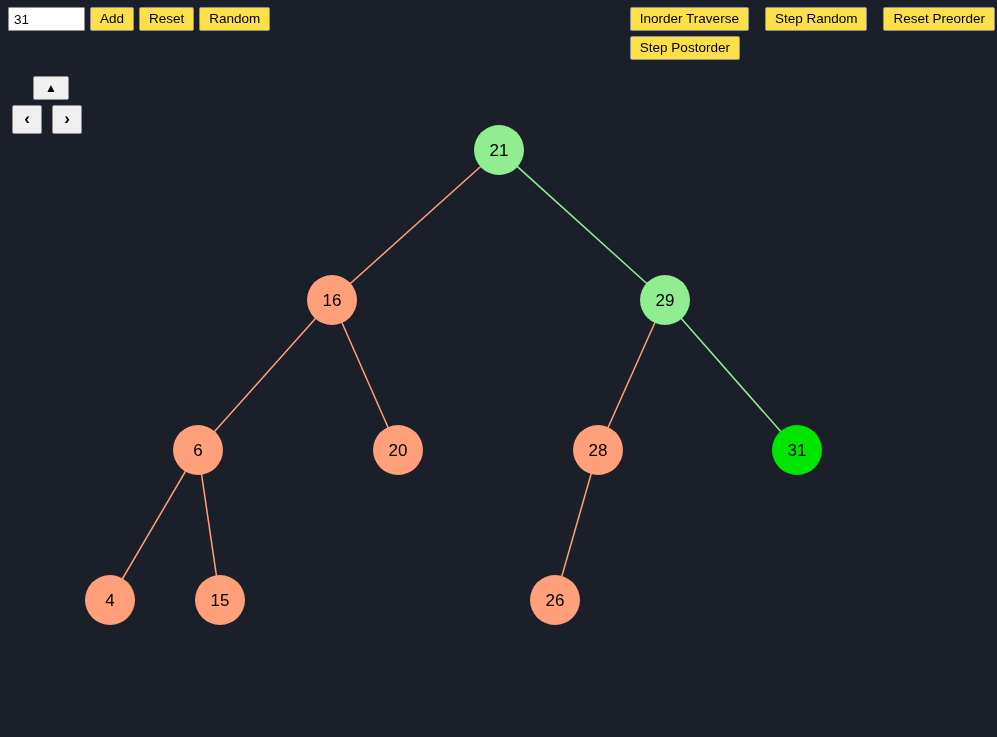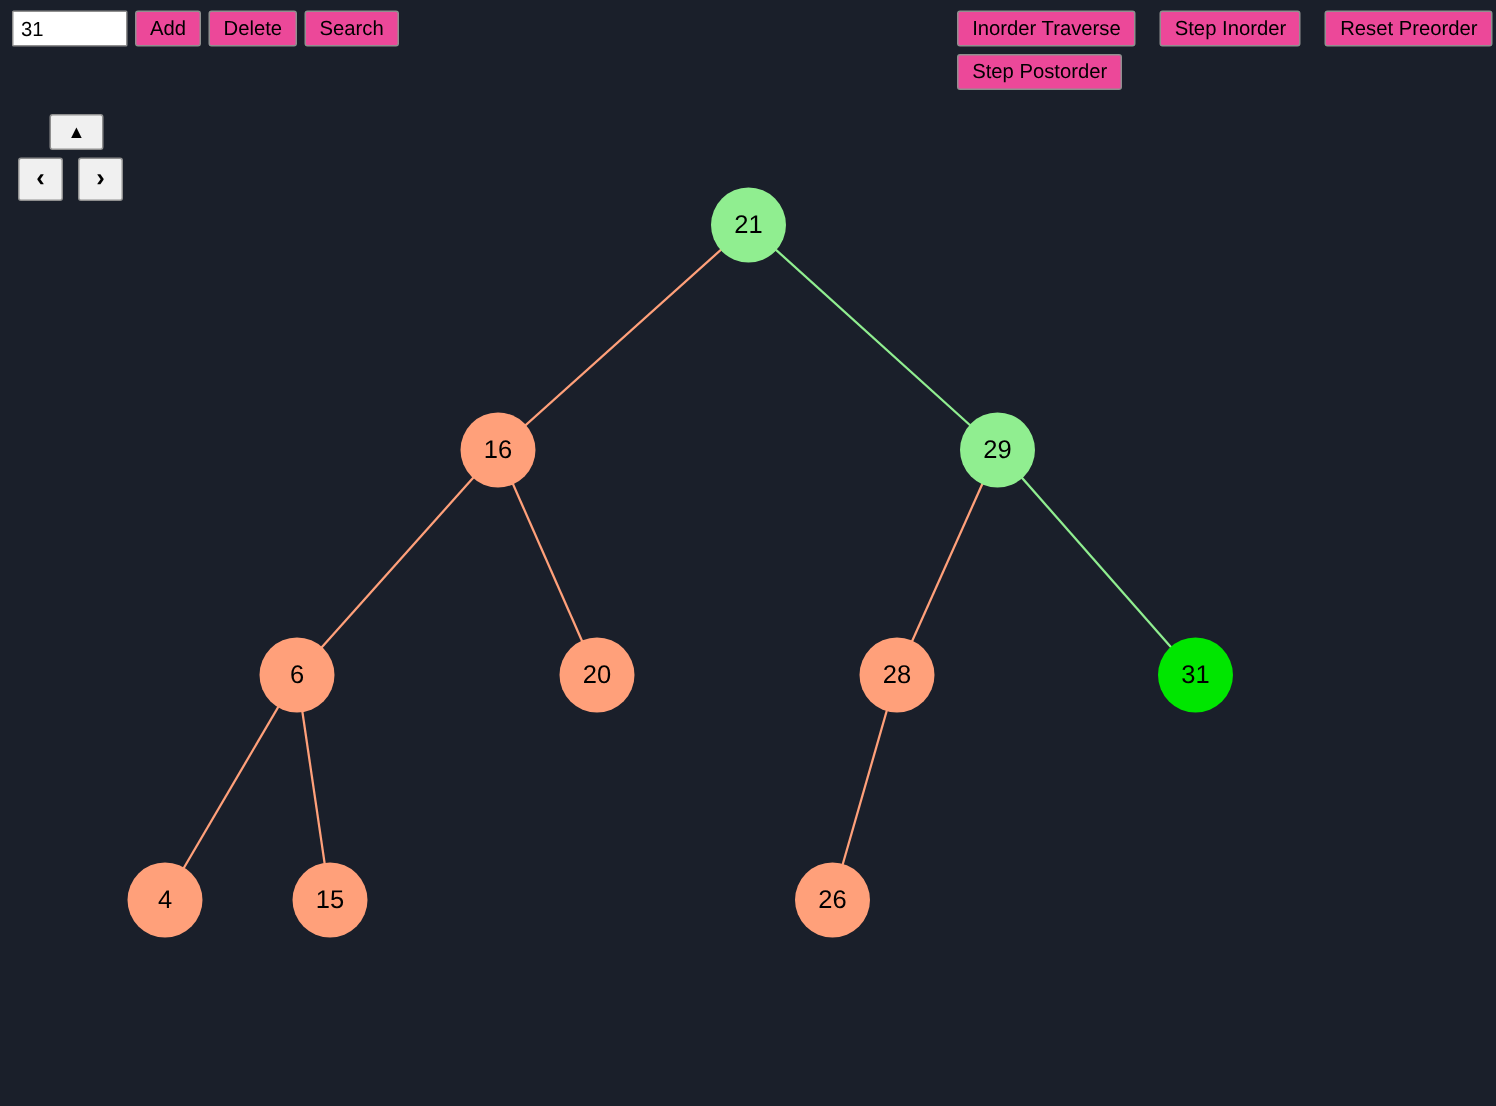--- a/index.html
+++ b/index.html
@@ -6,21 +6,21 @@
   html, body {
     width: 997px; height: 737px;
     overflow: hidden;
     background: #1a1f2a;
     font-family: "Liberation Sans", sans-serif;
   }
   .btn {
     font-family: "Liberation Sans", sans-serif;
     font-size: 13.5px;
     color: #000;
-    background: #ec4899;
+    background: #fde047;
     border: 1px solid #8f8f8f;
     border-radius: 2px;
     padding: 3px 9px;
     height: 24px;
     line-height: 16px;
     cursor: pointer;
     white-space: nowrap;
   }
   #toolbar-left { position: absolute; left: 8px; top: 7px; }
   .tb-row { display: flex; gap: 5px; margin-bottom: 6px; align-items: center; }
@@ -109,28 +109,28 @@
     <g>
       <circle cx="555" cy="600" r="25" fill="#ffa07a"></circle>
       <text x="555" y="600" text-anchor="middle" dominant-baseline="central" fill="#000000" font-family="&quot;Liberation Sans&quot;, sans-serif" font-size="17">26</text>
     </g>
   </svg>
 
 <div id="toolbar-left">
   <div class="tb-row">
     <input id="value-input" type="text" value="31" style="">
     <button class="btn">Add</button>
-    <button class="btn">Delete</button>
-    <button class="btn">Search</button>
+    <button class="btn">Reset</button>
+    <button class="btn">Random</button>
   </div>
 </div>
 
 <div id="toolbar-right">
   <button class="btn">Inorder Traverse</button>
-  <button class="btn">Step Inorder</button>
+  <button class="btn">Step Random</button>
   <button class="btn">Reset Preorder</button>
   <button class="btn">Step Postorder</button>
 </div>
 
 <div id="pan-controls">
   <button class="pan-btn" id="pan-up">
     <span>▲</span>
   </button>
   <div class="pan-row">
     <button class="pan-btn" id="pan-left">

